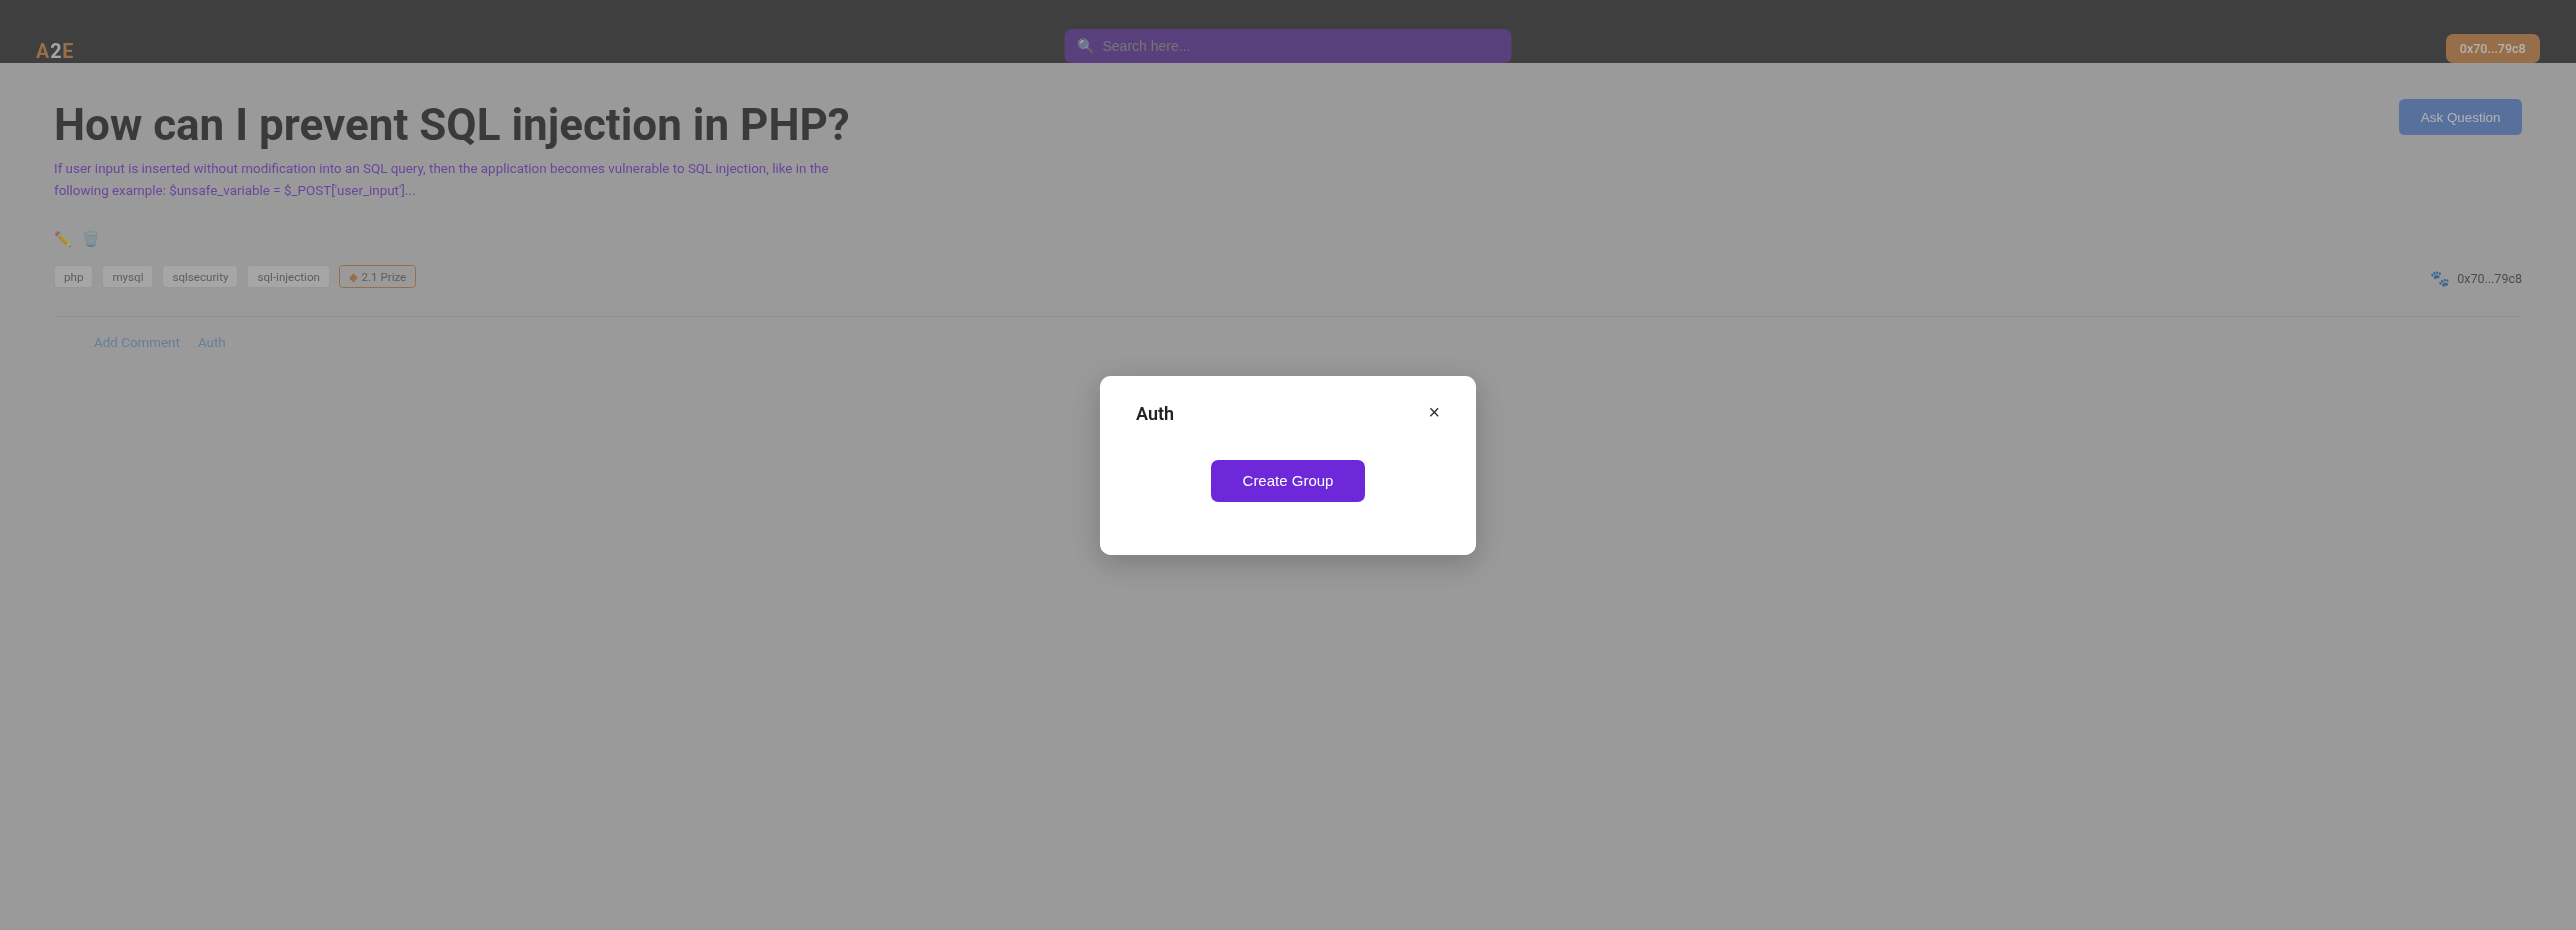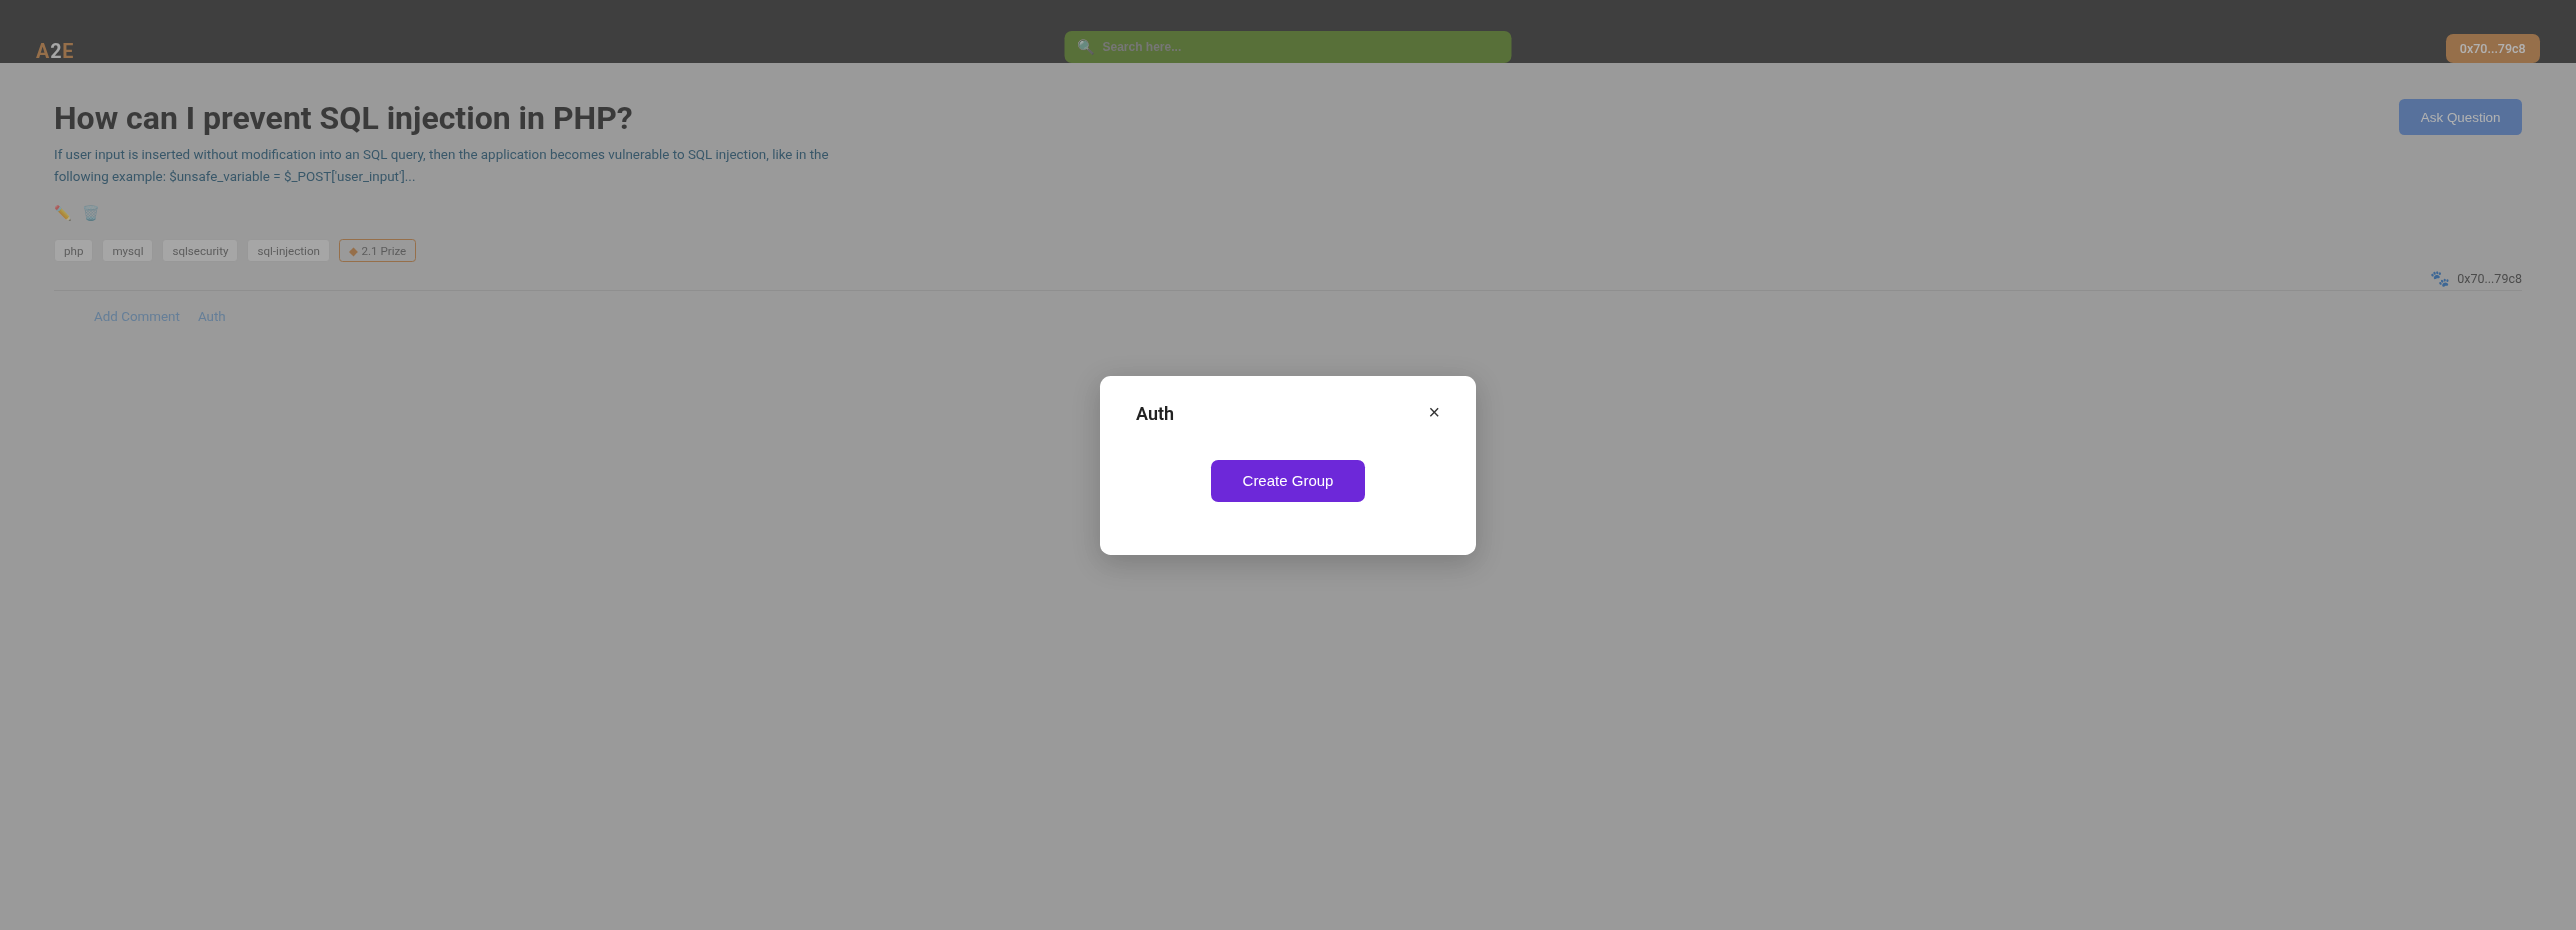--- a/index.html
+++ b/index.html
@@ -50,28 +50,27 @@
 
     .search-icon-wrap {
       position: absolute;
       left: 12.5px;
       color: #888;
       font-size: 14.3px;
     }
 
     .search-input {
       width: 100%;
-      background: #4d7c0f;
+      background: #4c1d95;
       border: none;
       border-radius: 7.2px;
       padding: 9px 14.3px 9px 38px;
       color: #ccc;
-      font-size: 12px;
+      font-size: 14px;
       outline: none;
-      font-weight: bold;
     }
 
     .search-input::placeholder {
       color: #888;
     }
 
     .wallet-badge {
       margin-left: auto;
       background: #c97a30;
       color: white;
@@ -82,21 +81,21 @@
       cursor: pointer;
     }
 
     
     .main {
       padding: 36px 54px;
       position: relative;
     }
 
     .page-title {
-      font-size: 32px;
+      font-size: 44px;
       font-weight: 700;
       color: #111;
       margin-bottom: 7.2px;
     }
 
     .asked-time {
       font-size: 14.3px;
       color: #555;
       margin-bottom: 27px;
     }
@@ -109,23 +108,23 @@
       color: white;
       border: none;
       border-radius: 5.4px;
       padding: 10.7px 21.5px;
       font-size: 13.4px;
       cursor: pointer;
     }
 
     .question-body {
       font-size: 13.4px;
-      color: #0c4a6e;
+      color: #6d28d9;
       line-height: 1.6;
-      margin-bottom: 18px;
+      margin-bottom: 30px;
       max-width: 805px;
     }
 
     .edit-row {
       display: flex;
       align-items: center;
       gap: 10.7px;
       margin-bottom: 18px;
     }
 

